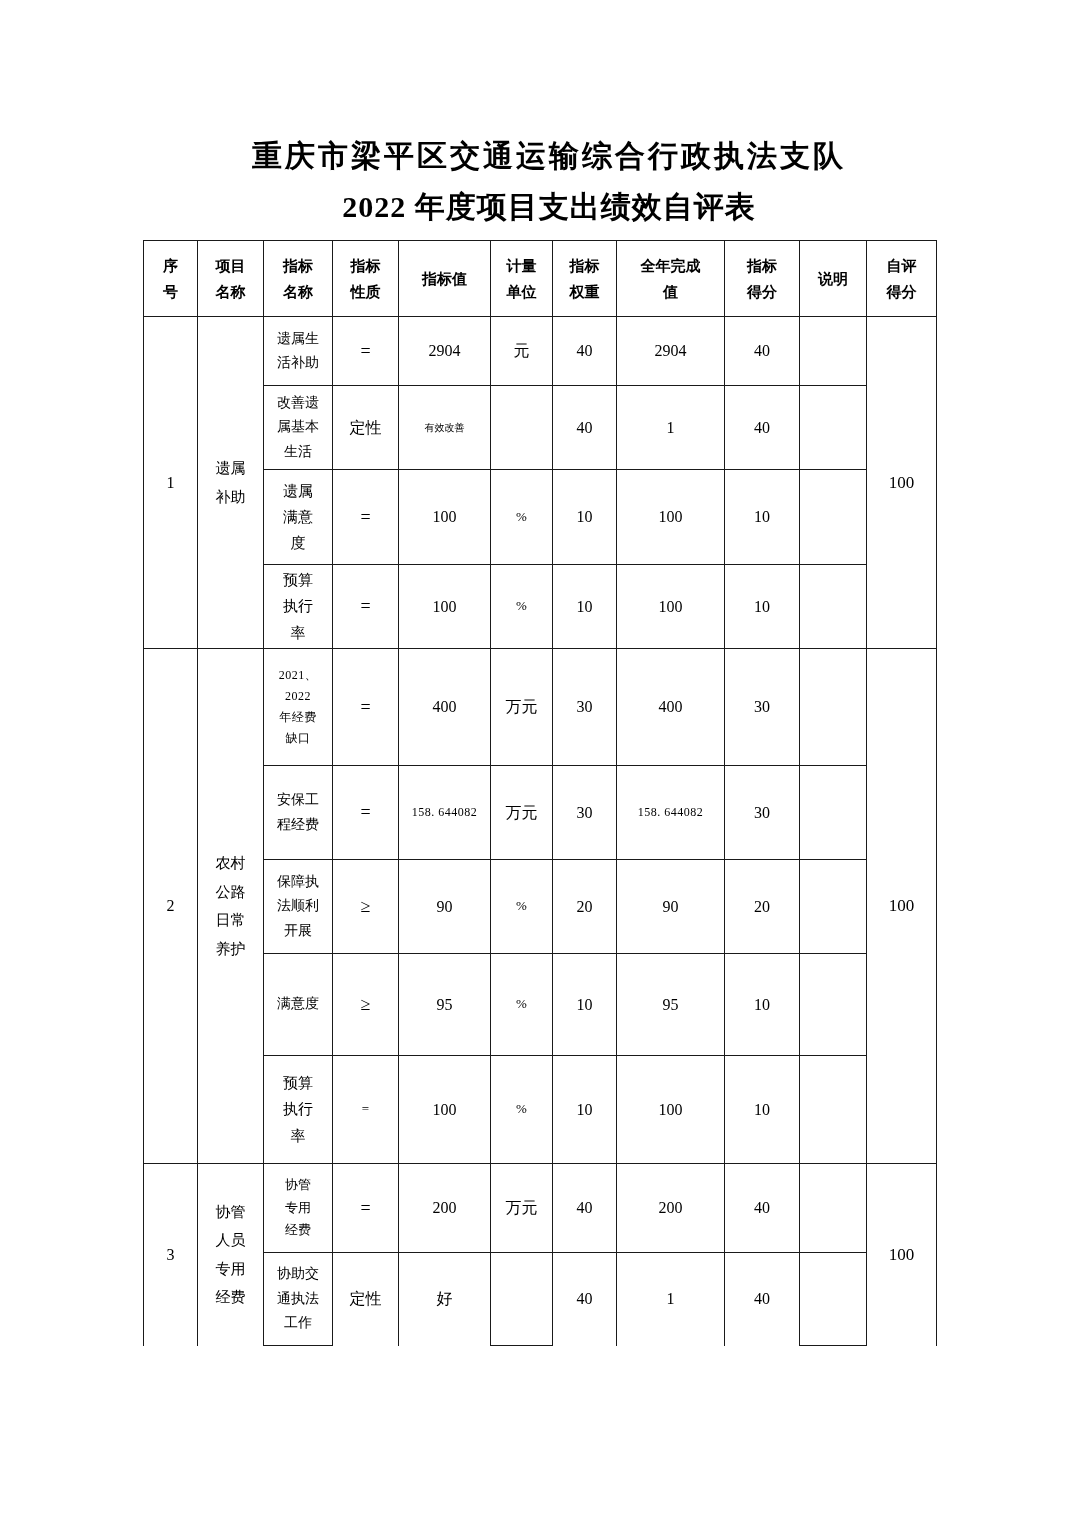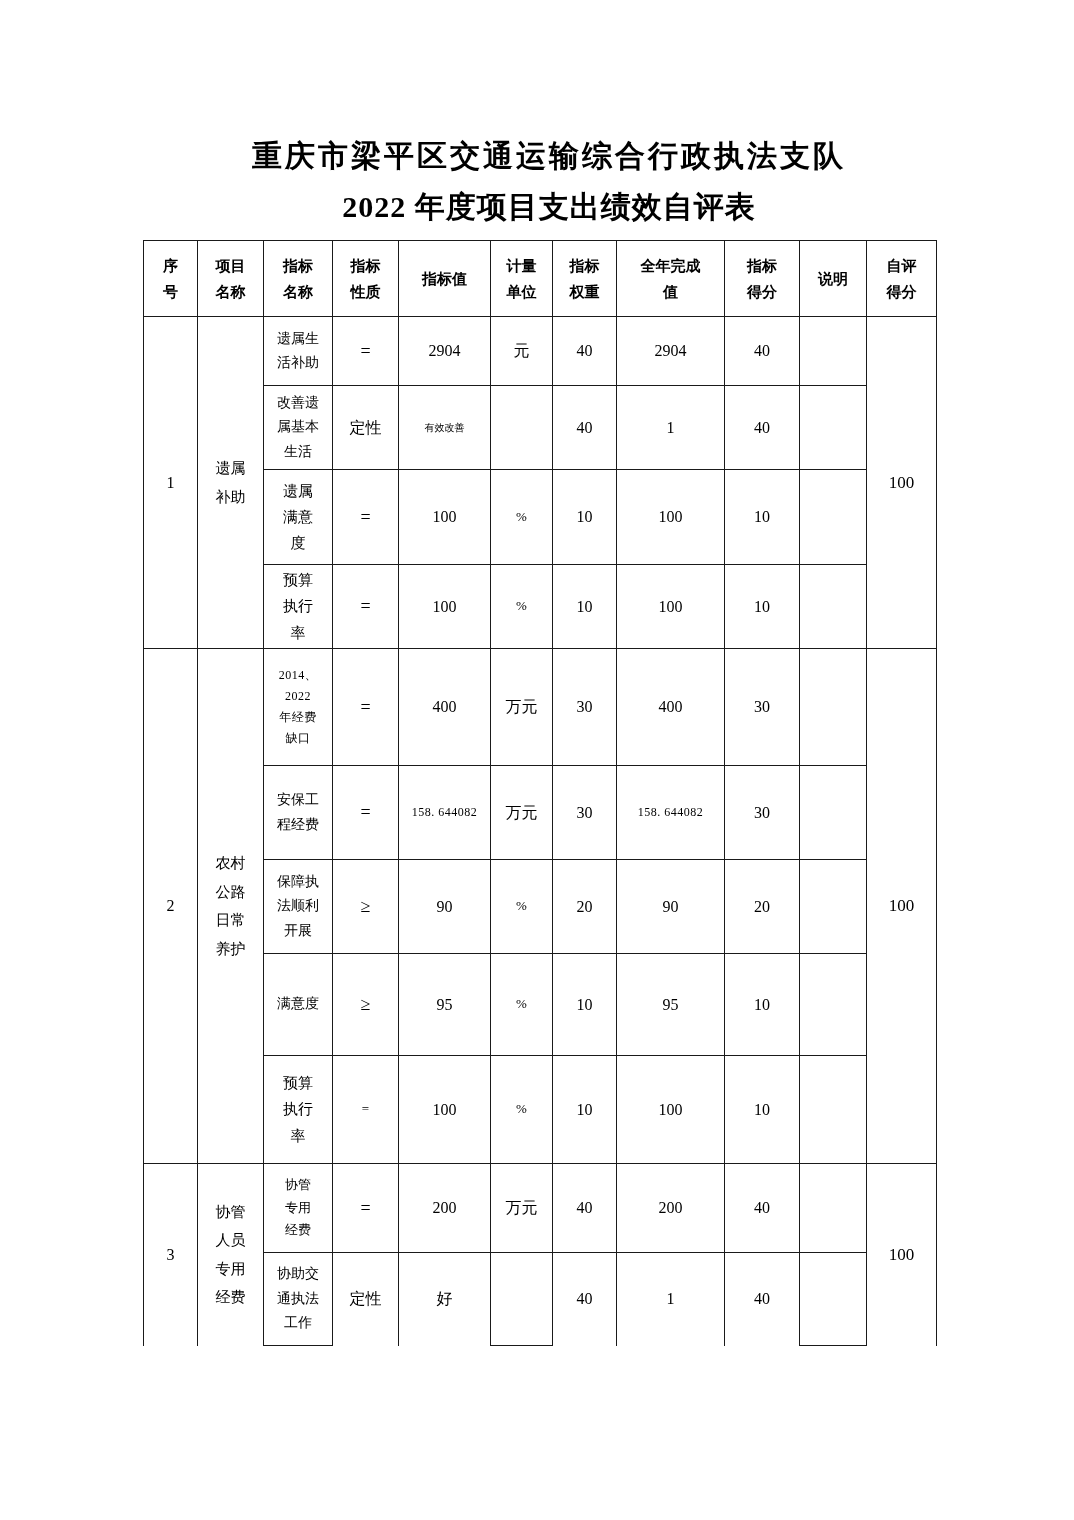--- a/index.html
+++ b/index.html
@@ -142,21 +142,21 @@
       <td class="num">10</td>
       <td></td>
     </tr>
 
     <tr style="height:117px">
       <td class="num" rowspan="5">2</td>
       <td class="proj" rowspan="5">农村
 公路
 日常
 养护</td>
-      <td class="ind tiny">2014、
+      <td class="ind tiny">2021、
 2022
 年经费
 缺口</td>
       <td class="nat">=</td>
       <td class="num">400</td>
       <td>万元</td>
       <td class="num">30</td>
       <td class="num">400</td>
       <td class="num">30</td>
       <td></td>

